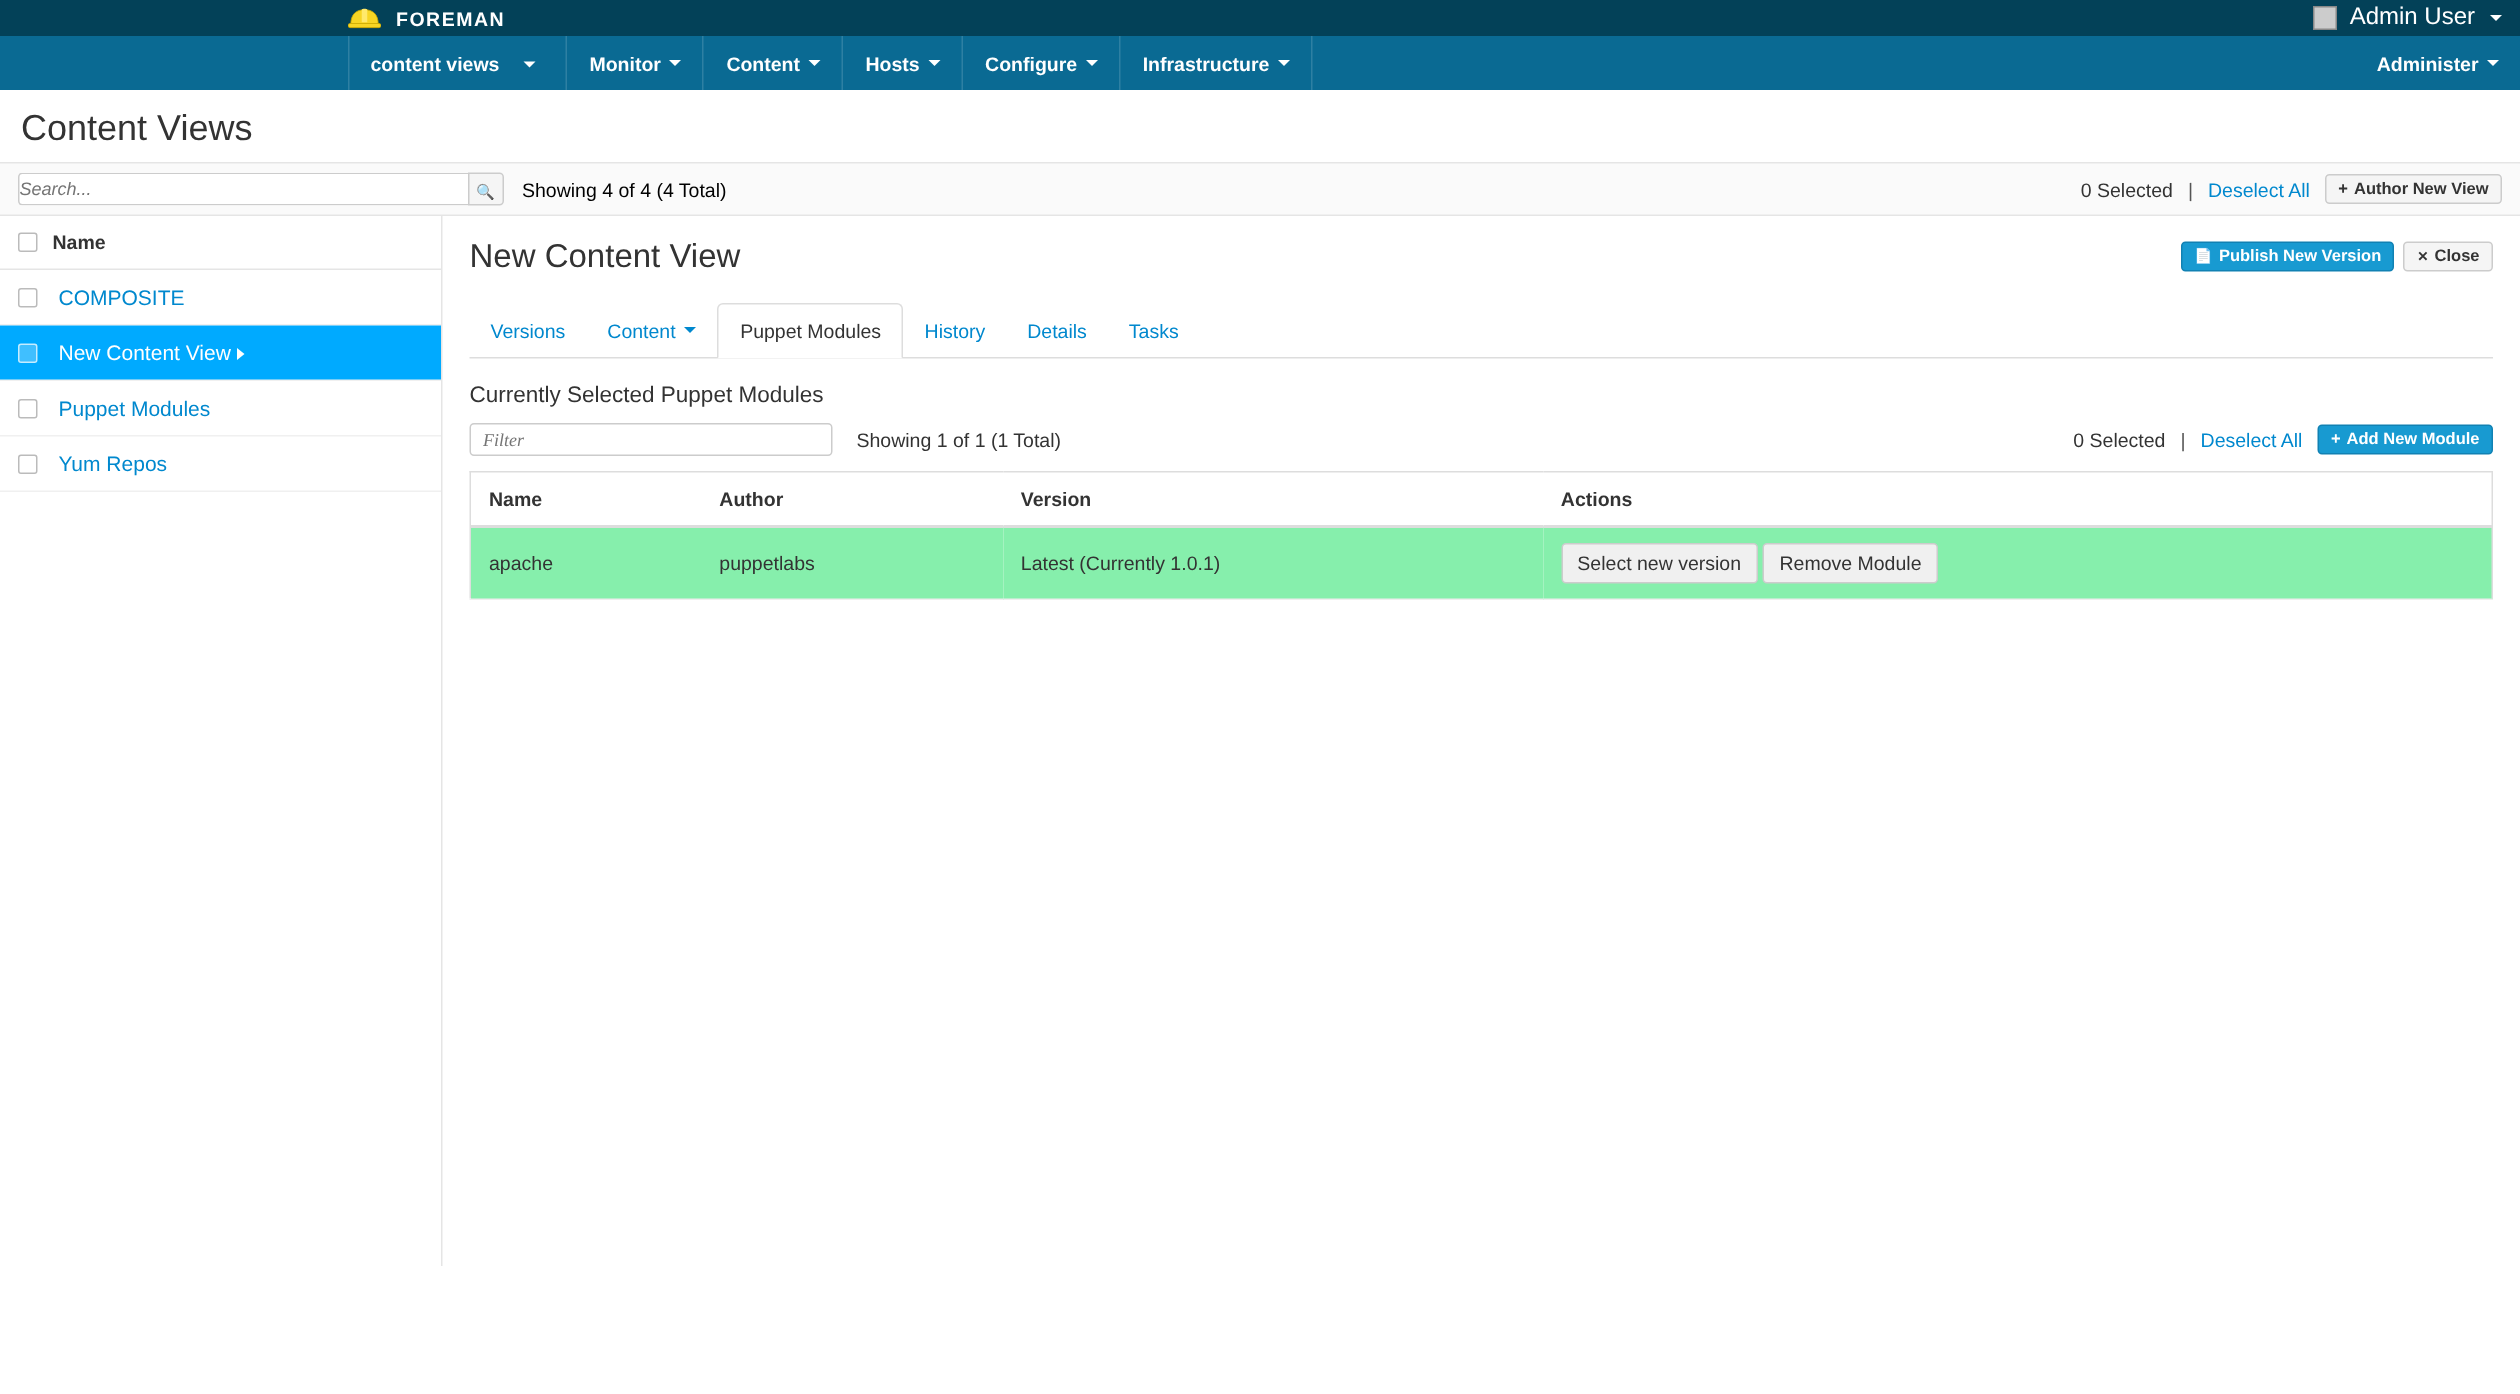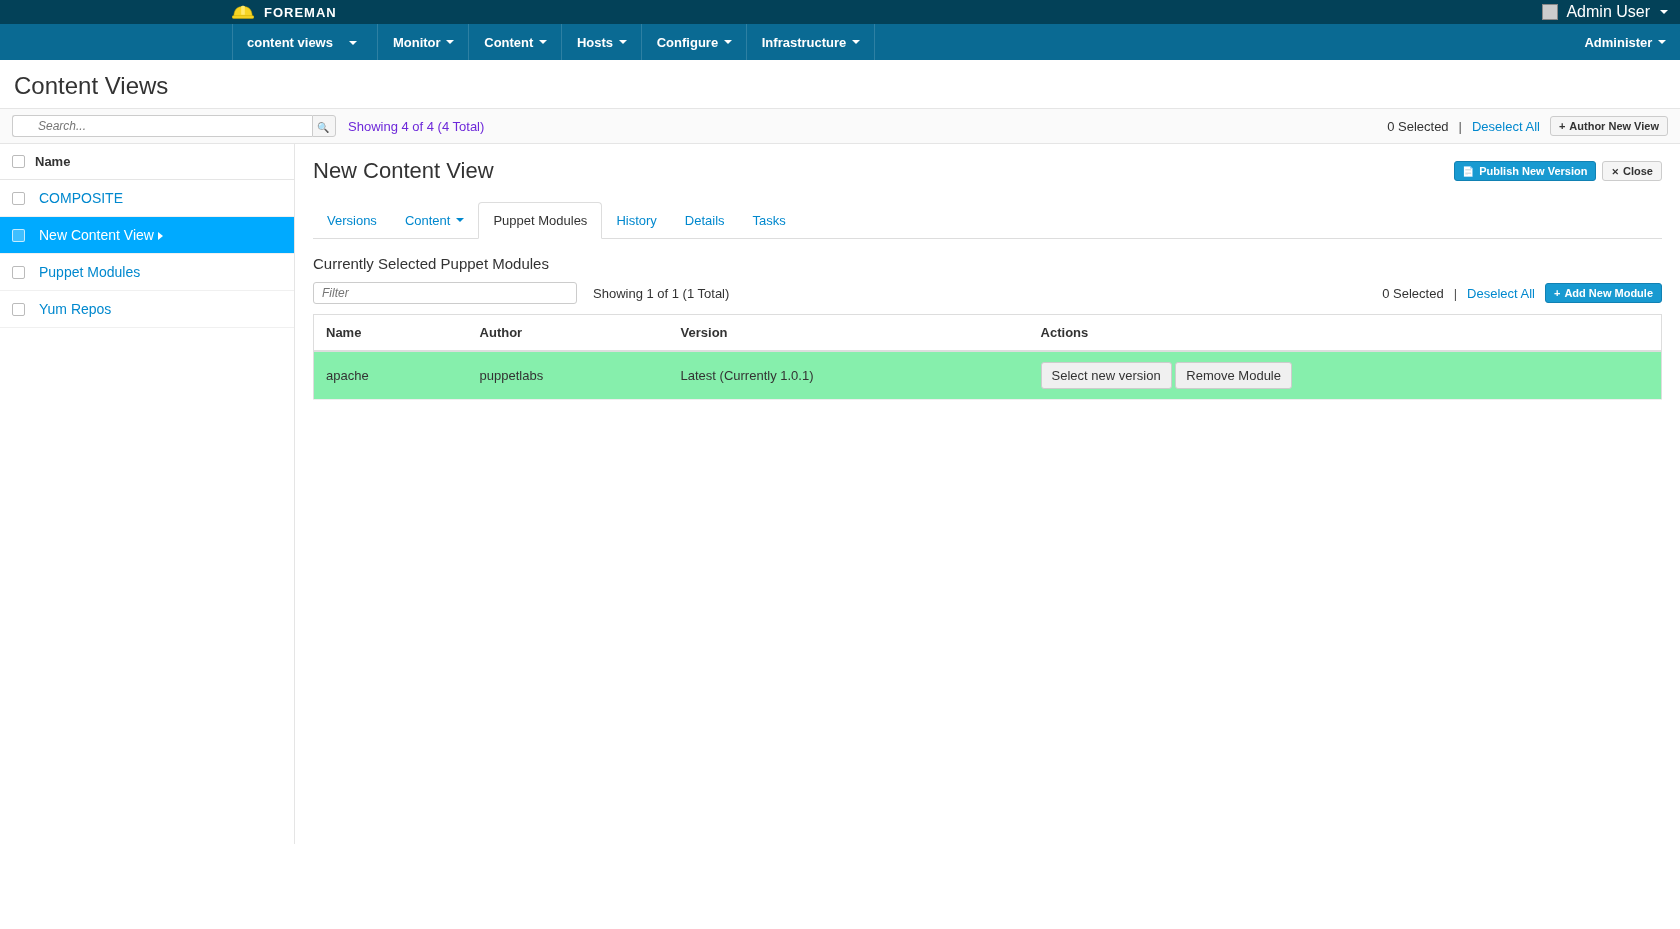--- a/index.html
+++ b/index.html
@@ -26,23 +26,23 @@
   .nav-spacer { flex: 1; }
   .nav-admin { border: none; }
 
   
   .page-header { padding: 12px 14px 8px; }
   .page-header h1 { font-size: 24px; font-weight: 500; color: #333; }
 
   
   .toolbar { display: flex; align-items: center; padding: 6px 12px; border-top: 1px solid #e5e5e5; border-bottom: 1px solid #e5e5e5; gap: 12px; background: #fafafa; }
   .search-wrap { display: flex; }
-  .search-wrap input { width: 300px; height: 22px; border: 1px solid #ccc; border-right: none; border-radius: 3px 0 0 3px; padding: 0 25px; font-size: 12px; font-style: italic; color: #777; }
+  .search-wrap input { width: 300px; height: 22px; border: 1px solid #ccc; border-right: none; border-radius: 3px 0 0 3px; padding: 0 0; font-size: 12px; font-style: italic; color: #777; }
   .search-wrap .search-btn { width: 24px; height: 22px; border: 1px solid #ccc; border-radius: 0 3px 3px 0; background: #f5f5f5; display: flex; align-items: center; justify-content: center; cursor: pointer; }
-  .toolbar .count { font-size: 13px; color: #6d28d9; }
+  .toolbar .count { font-size: 13px; color: #000000; }
   .toolbar .right { margin-left: auto; display: flex; align-items: center; gap: 10px; }
   .link { color: #0088ce; text-decoration: none; cursor: pointer; }
   .pipe { color: #555; }
   .btn { border: 1px solid #ccc; background: #f5f5f5; padding: 3px 8px; font-size: 11px; border-radius: 3px; cursor: pointer; color: #333; display: inline-flex; align-items: center; gap: 4px; font-weight: bold; }
   .btn-primary { background: #189ad1; border-color: #1181b3; color: #fff; }
   .btn-primary .plus { font-weight: bold; }
   .plus::before { content: "+"; }
   .x::before { content: "✕"; font-size: 9px; }
   .mag::before { content: "🔍"; font-size: 10px; }
 
@@ -65,21 +65,21 @@
   .detail-head .actions { display: flex; gap: 6px; }
 
   .tabs { display: flex; border-bottom: 1px solid #ddd; margin-top: 18px; }
   .tab { padding: 10px 14px; font-size: 13px; color: #0088ce; cursor: pointer; position: relative; display: flex; align-items: center; gap: 4px; }
   .tab.active { color: #333; border: 1px solid #ddd; border-bottom: 1px solid #fff; border-radius: 4px 4px 0 0; margin-bottom: -1px; background: #fff; }
   .tab .caret { border-top-color: #0088ce; }
 
   .section-title { font-size: 15px; color: #333; margin: 16px 0 10px; font-weight: 400; }
 
   .filter-row { display: flex; align-items: center; gap: 16px; margin-bottom: 10px; }
-  .filter-row input { width: 264px; height: 22px; border: 1px solid #ccc; border-radius: 3px; padding: 0 8px; font-size: 12px; font-style: italic; color: #000000; }
+  .filter-row input { width: 242px; height: 22px; border: 1px solid #ccc; border-radius: 3px; padding: 0 8px; font-size: 12px; font-style: italic; color: #000000; font-family: Liberation Serif, serif; }
   .filter-row .right { margin-left: auto; display: flex; align-items: center; gap: 10px; }
 
   table { width: 100%; border-collapse: collapse; border: 1px solid #ddd; }
   th, td { text-align: left; padding: 10px 12px; font-size: 13px; border-bottom: 1px solid #eee; }
   th { background: #fff; font-weight: bold; border-bottom: 2px solid #ddd; }
   tbody tr { background: #86efac; }
   td.actions-cell { text-align: left; }
   td.actions-cell .btn { font-weight: normal; font-size: 13px; padding: 5px 10px; background: #f0f0f0; border-color:#ccc; }
 
   .file-icon::before { content: "📄"; font-size: 10px; }

